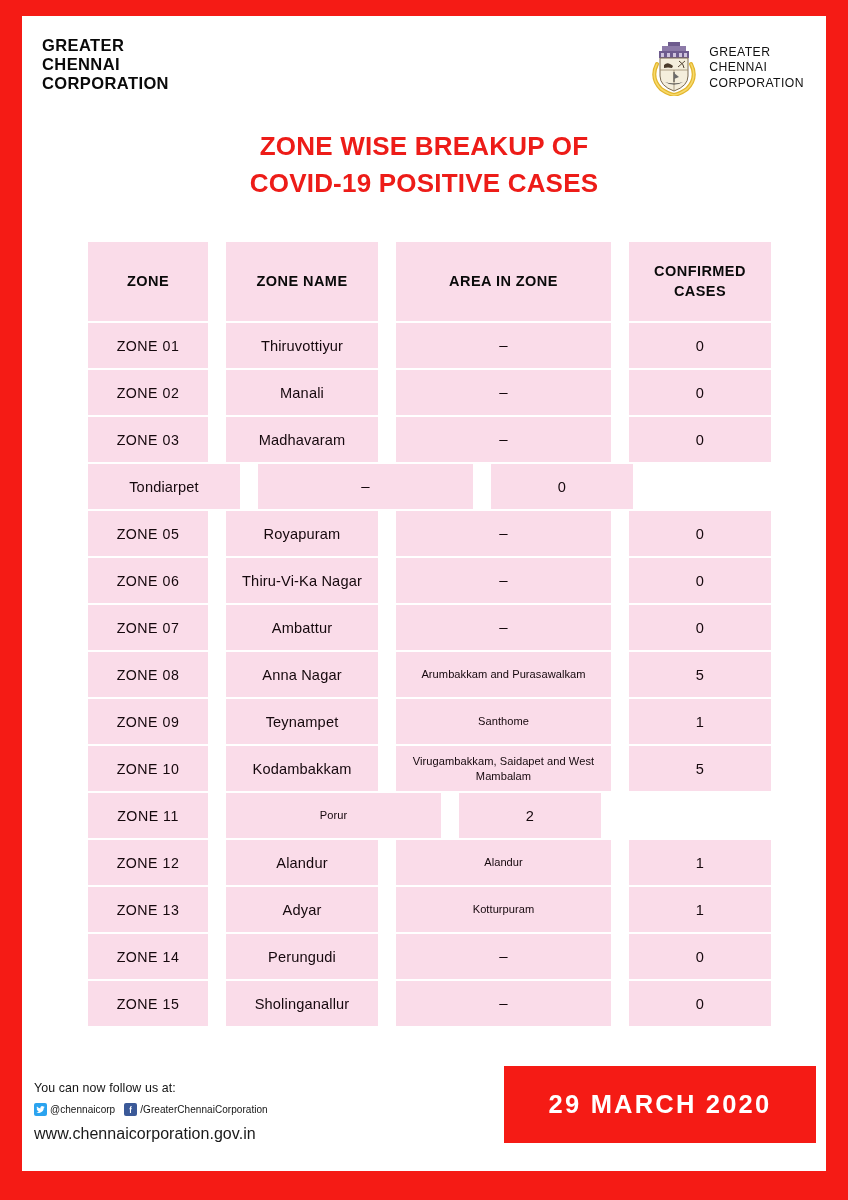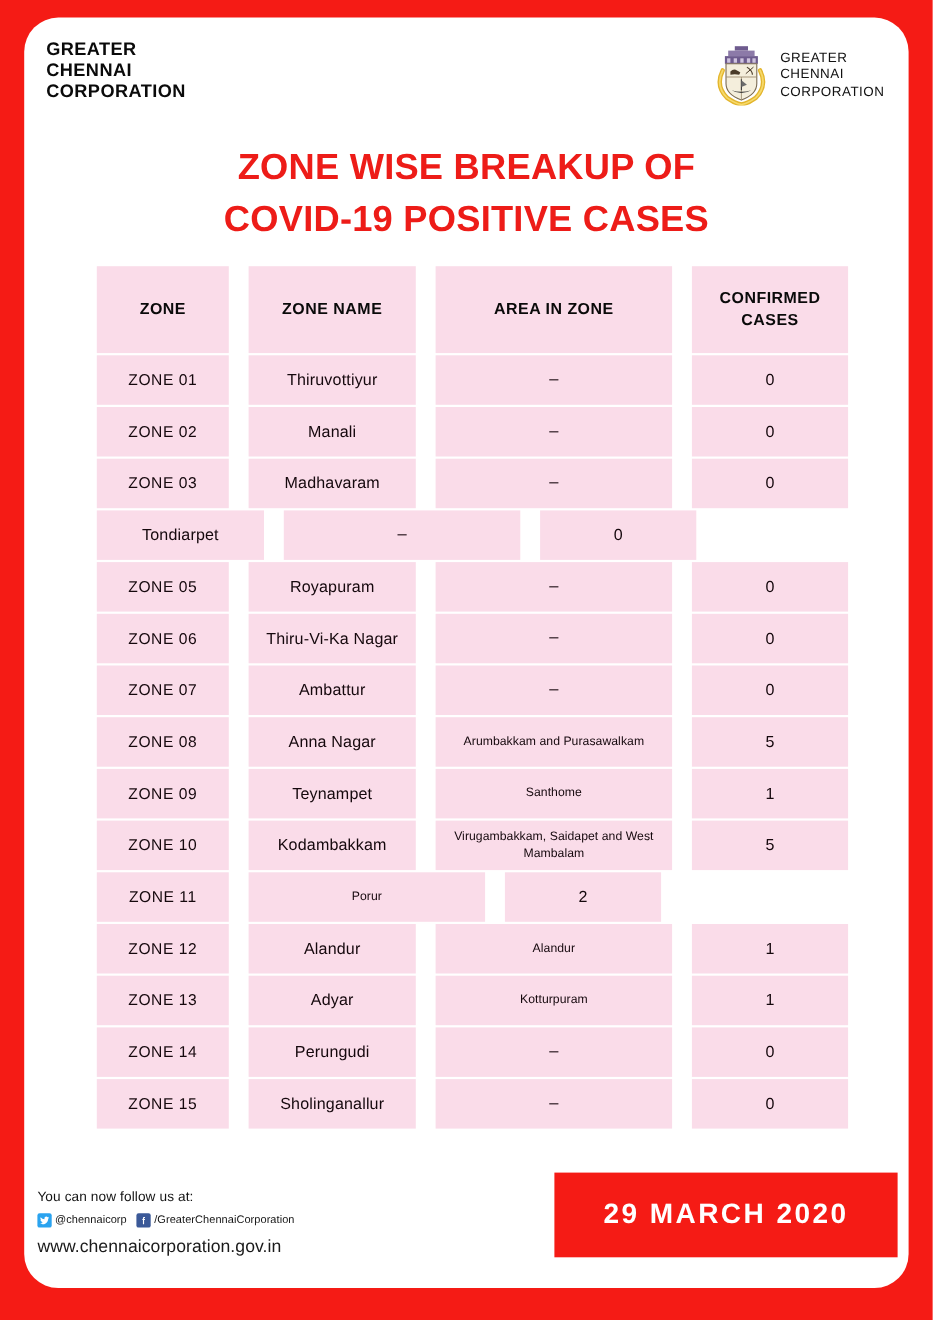--- a/index.html
+++ b/index.html
@@ -19,21 +19,20 @@
     overflow: hidden;
   }
   #card {
     position: absolute;
     left: 22px;
     top: 16px;
     width: 804px;
     height: 1155px;
     background: #ffffff;
     box-sizing: border-box;
-    border-radius: 31px;
   }
 
   
   .header {
     position: absolute;
     left: 0; top: 0;
     width: 100%;
     height: 100px;
     box-sizing: border-box;
     padding: 20px 28px 0 20px;
@@ -72,21 +71,21 @@
 
   
   .title {
     position: absolute;
     left: 0;
     top: 112px;
     width: 100%;
     text-align: center;
     color: #ED1C18;
     font-weight: bold;
-    font-size: 33px;
+    font-size: 26px;
     line-height: 1.43;
     letter-spacing: 0.2px;
     text-transform: uppercase;
   }
   .title span { display:block; }
 
   
   #table {
     position: absolute;
     left: 66px;

